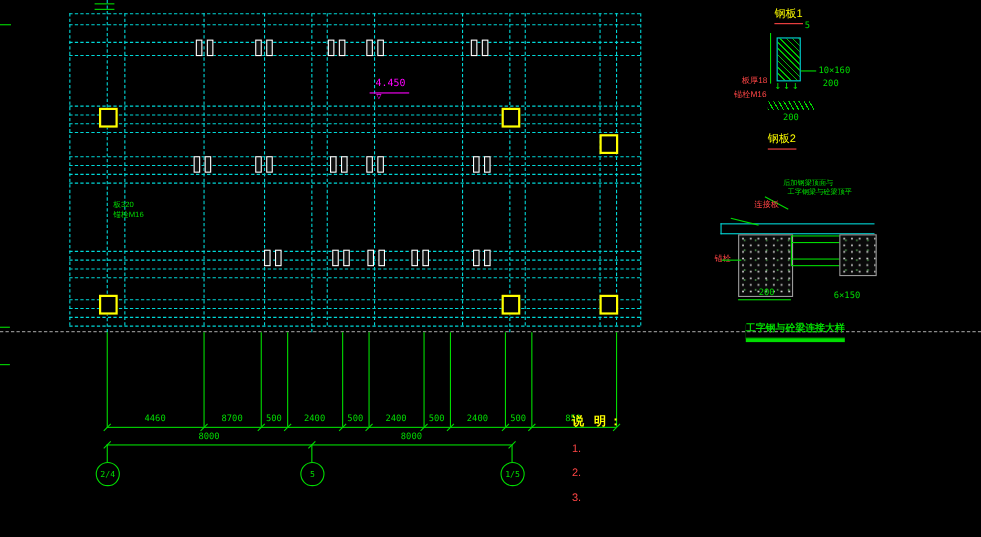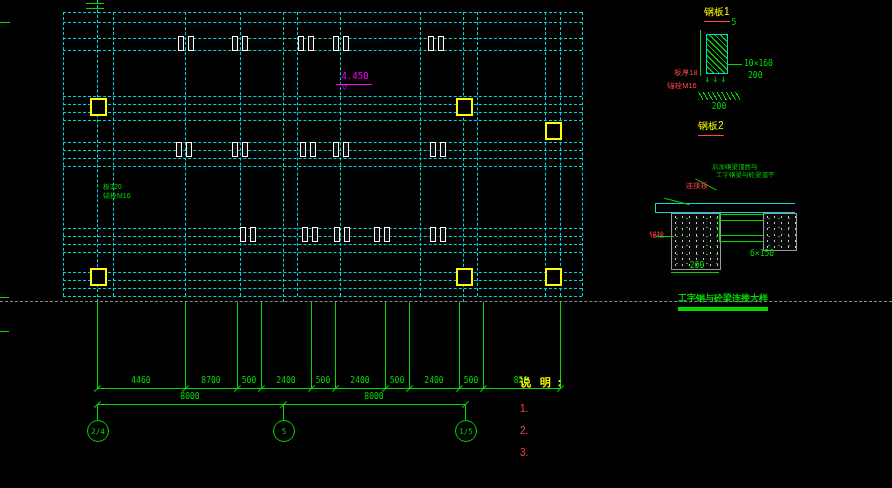--- a/index.html
+++ b/index.html
@@ -254,21 +254,21 @@
     <div class="conc" style="left:671px;top:213px;width:48px;height:55px;"></div>
     <div class="ibeam" style="left:719px;top:214px;width:44px;height:26px;">
         <i style="top:5px;"></i>
         <i style="bottom:5px;"></i>
       </div>
     <div class="conc" style="left:763px;top:213px;width:32px;height:36px;"></div>
     <div class="dim cn red" style="left:648px;top:182px;width:34px;font-size:7.5px;margin-left:32px;">连接板</div>
     <div class="ghl" style="left:664px;top:201px;width:26px;transform:rotate(14deg);"></div>
     <div class="dim cn red" style="left:644px;top:231px;width:26px;font-size:7.5px;">锚栓</div>
     <div class="ghl" style="left:656px;top:236px;width:18px;"></div>
-    <div class="dim" style="left:750px;top:250px;width:40px;text-align:left;">6×150</div>
+    <div class="dim" style="left:750px;top:265px;width:40px;text-align:center;">6×150</div>
     <div class="ghl" style="left:671px;top:272px;width:48px;"></div>
     <div class="dim" style="left:682px;top:262px;width:30px;">200</div>
     <div class="dtitle cn" style="left:678px;top:292px;">工字钢与砼梁连接大样</div>
   </div>
 
   <div class="notes cn">
     <div class="notes-h">说 明：</div>
     <div class="note-item">
       <span class="note-num">1.</span>
     </div>

